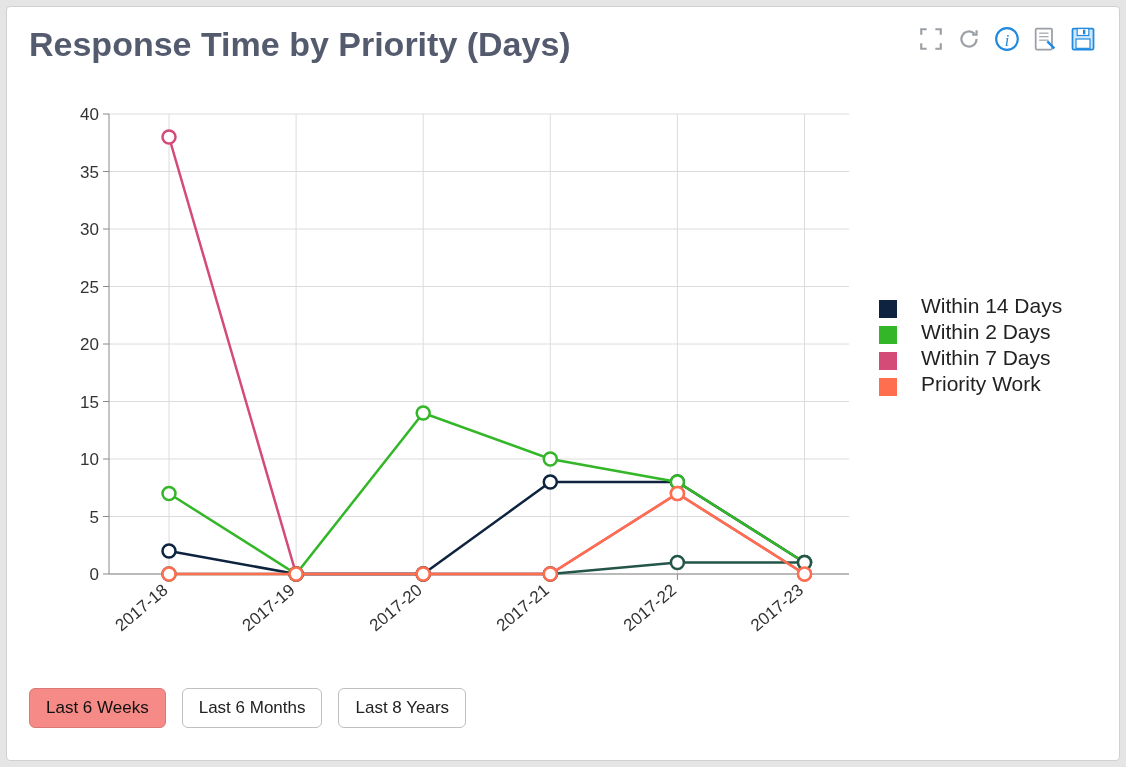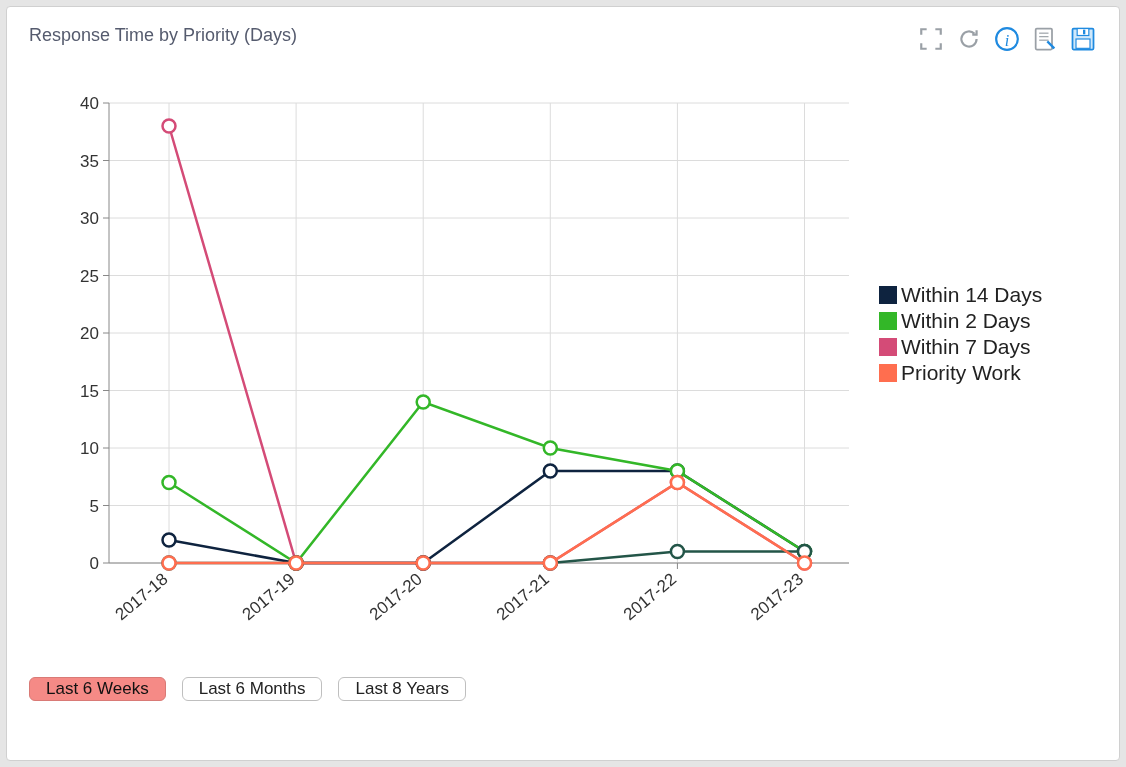--- a/index.html
+++ b/index.html
@@ -17,22 +17,22 @@
     height: 755px;
     padding: 18px 22px 22px 22px;
     position: relative;
   }
   .header {
     display: flex;
     justify-content: space-between;
     align-items: flex-start;
   }
   .title {
-    font-size: 18px;
-    font-weight: 400;
+    font-size: 34px;
+    font-weight: 700;
     color: #555b6e;
   }
   .toolbar {
     display: flex;
     gap: 10px;
     align-items: center;
   }
   .toolbar-icon {
     width: 28px;
     height: 28px;
@@ -52,36 +52,36 @@
     position: relative;
   }
   .legend {
     margin-left: 20px;
     margin-top: 190px;
     font-size: 21px;
     color: #222;
   }
   .legend-row {
     display: flex;
-    align-items: center;
-    gap: 4px;
+    align-items: flex-end;
+    gap: 24px;
     margin-bottom: 2px;
     cursor: pointer;
   }
   .legend-swatch {
     width: 18px;
     height: 18px;
   }
   .buttons {
     margin-top: 24px;
     display: flex;
     gap: 16px;
   }
   .btn {
-    height: 24px;
+    height: 40px;
     padding: 0 16px;
     border: 1px solid #bfbfbf;
     border-radius: 6px;
     background: #fff;
     font-size: 17px;
     color: #222;
     cursor: pointer;
     display: flex;
     align-items: center;
   }

